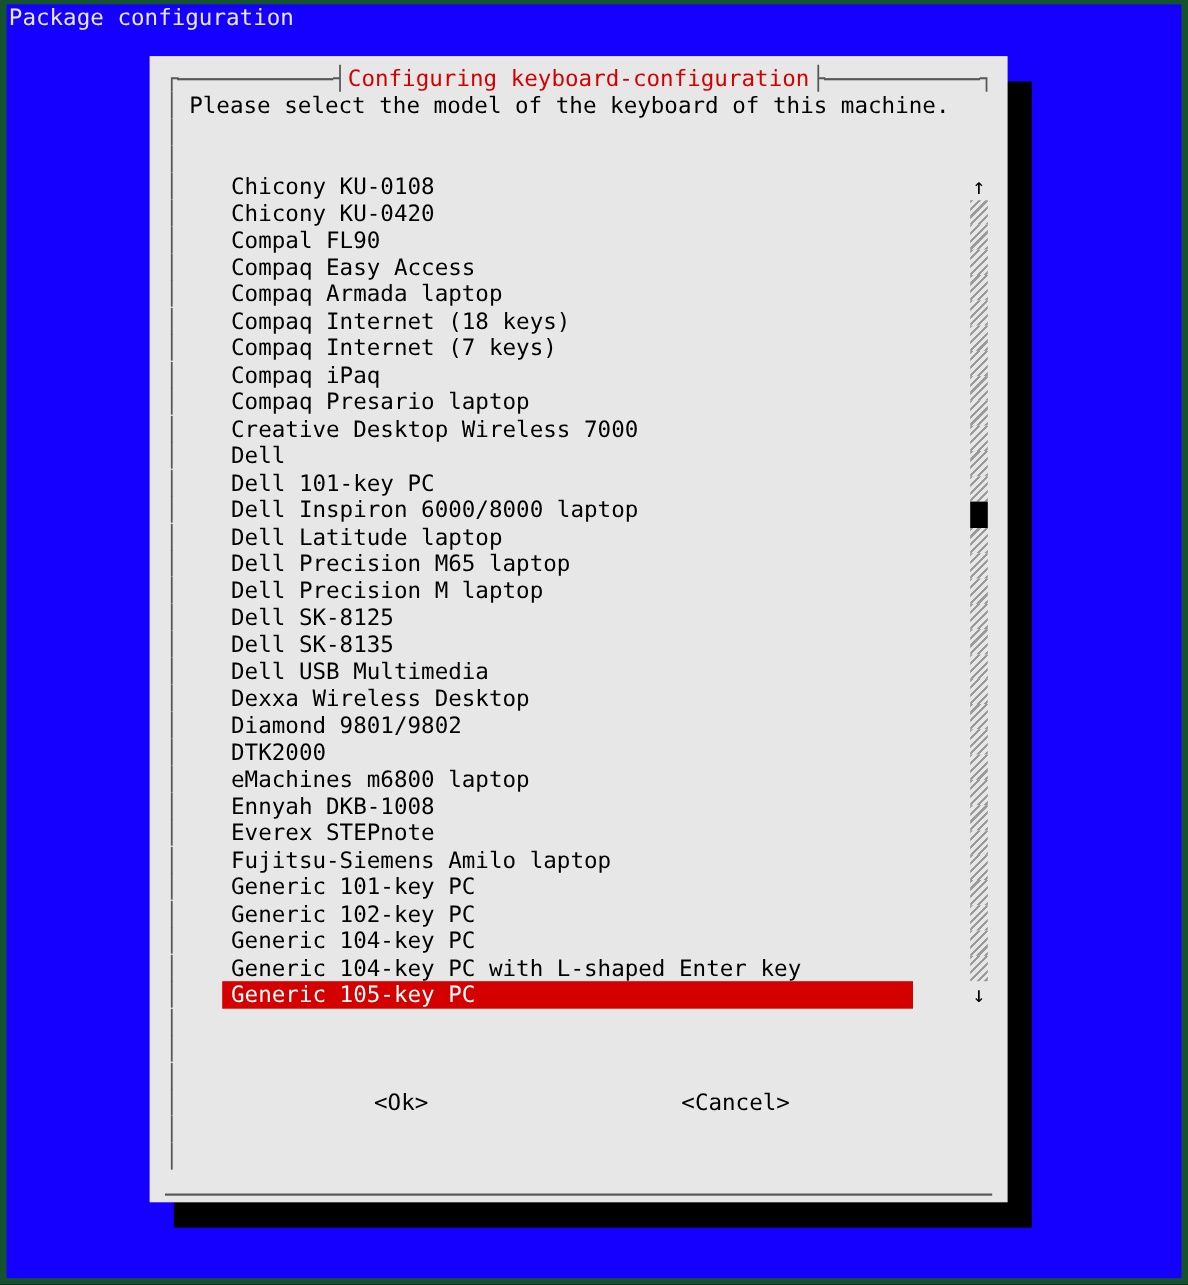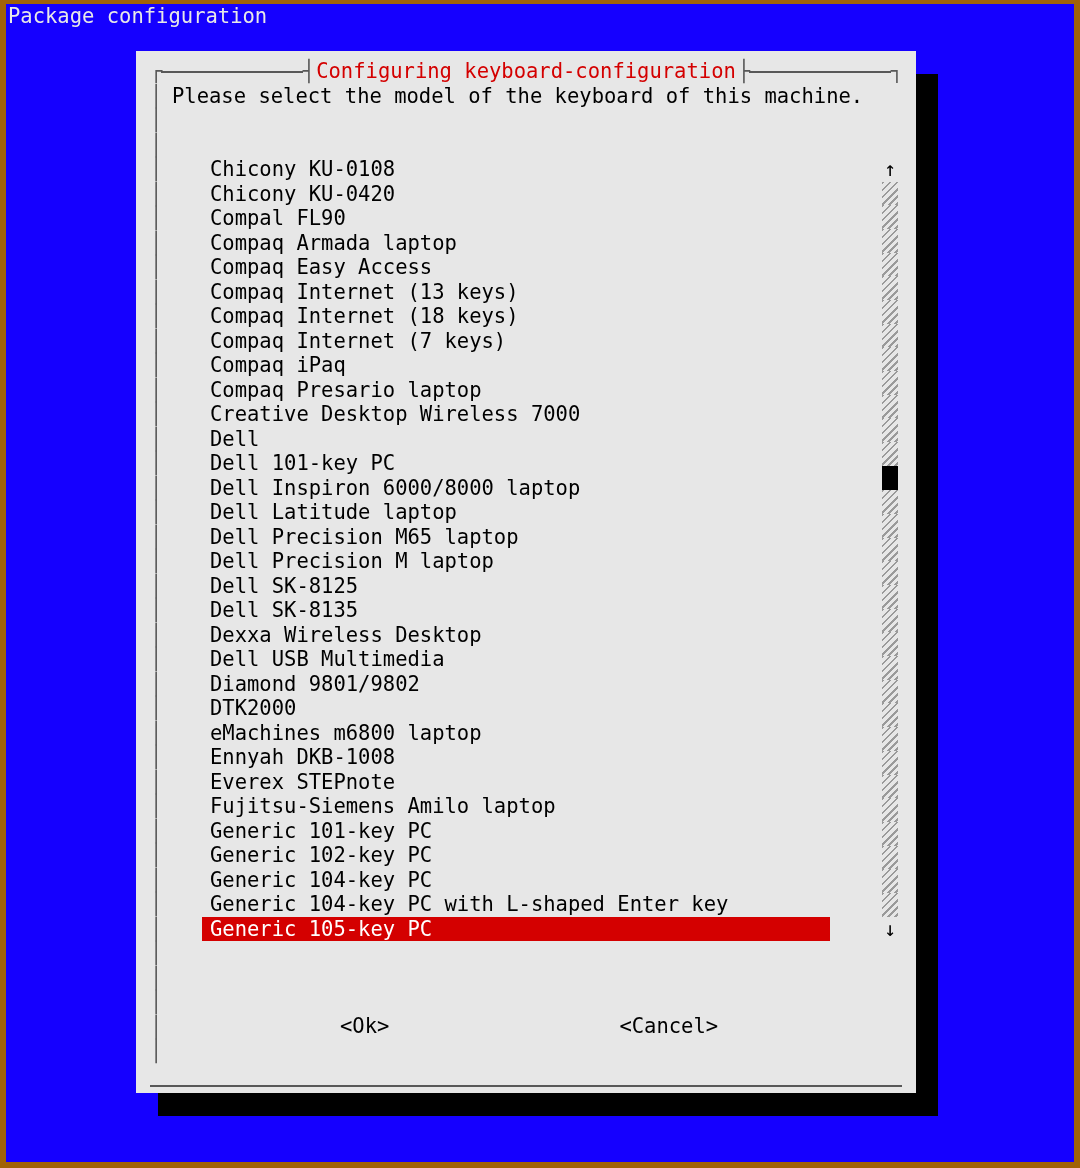--- a/index.html
+++ b/index.html
@@ -8,21 +8,21 @@
     width: 1080px; height: 1168px;
     background: #000;
     font-family: "DejaVu Sans Mono", "Liberation Mono", "Consolas", monospace;
     font-size: 20.5px;
     line-height: 24.5px;
     overflow: hidden;
   }
   .screen {
     position: relative;
     width: 1080px; height: 1168px;
-    background: #a16207;
+    background: #14532d;
     padding: 4px;
   }
   .bluebg {
     position: absolute;
     left: 6px; top: 4px; right: 6px; bottom: 6px;
     background: #1500ff;
   }
   .header {
     color: #e8e8e8;
     padding-left: 4px;
@@ -193,38 +193,37 @@
         <div class="content">
           <div class="prompt">Please select the model of the keyboard of this machine.</div>
           <div class="prompt">&nbsp;</div>
           <div class="prompt">&nbsp;</div>
 
           <div class="listwrap">
             <div class="list" id="list">
                 <div class="item">Chicony KU-0108</div>
                 <div class="item">Chicony KU-0420</div>
                 <div class="item">Compal FL90</div>
+                <div class="item">Compaq Easy Access</div>
                 <div class="item">Compaq Armada laptop</div>
-                <div class="item">Compaq Easy Access</div>
-                <div class="item">Compaq Internet (13 keys)</div>
                 <div class="item">Compaq Internet (18 keys)</div>
                 <div class="item">Compaq Internet (7 keys)</div>
                 <div class="item">Compaq iPaq</div>
                 <div class="item">Compaq Presario laptop</div>
                 <div class="item">Creative Desktop Wireless 7000</div>
                 <div class="item">Dell</div>
                 <div class="item">Dell 101-key PC</div>
                 <div class="item">Dell Inspiron 6000/8000 laptop</div>
                 <div class="item">Dell Latitude laptop</div>
                 <div class="item">Dell Precision M65 laptop</div>
                 <div class="item">Dell Precision M laptop</div>
                 <div class="item">Dell SK-8125</div>
                 <div class="item">Dell SK-8135</div>
+                <div class="item">Dell USB Multimedia</div>
                 <div class="item">Dexxa Wireless Desktop</div>
-                <div class="item">Dell USB Multimedia</div>
                 <div class="item">Diamond 9801/9802</div>
                 <div class="item">DTK2000</div>
                 <div class="item">eMachines m6800 laptop</div>
                 <div class="item">Ennyah DKB-1008</div>
                 <div class="item">Everex STEPnote</div>
                 <div class="item">Fujitsu-Siemens Amilo laptop</div>
                 <div class="item">Generic 101-key PC</div>
                 <div class="item">Generic 102-key PC</div>
                 <div class="item">Generic 104-key PC</div>
                 <div class="item">Generic 104-key PC with L-shaped Enter key</div>

